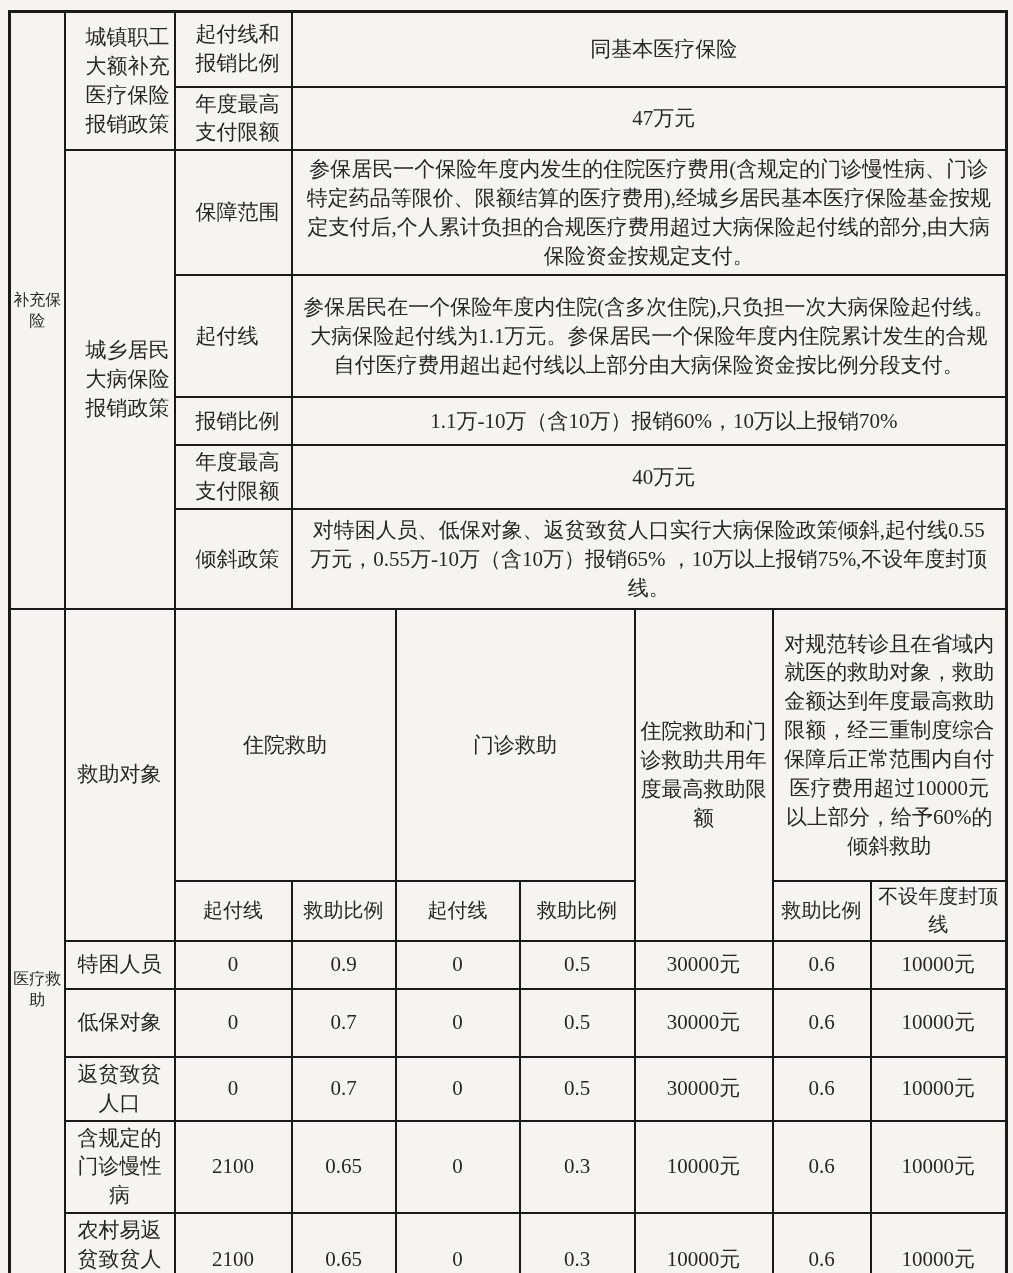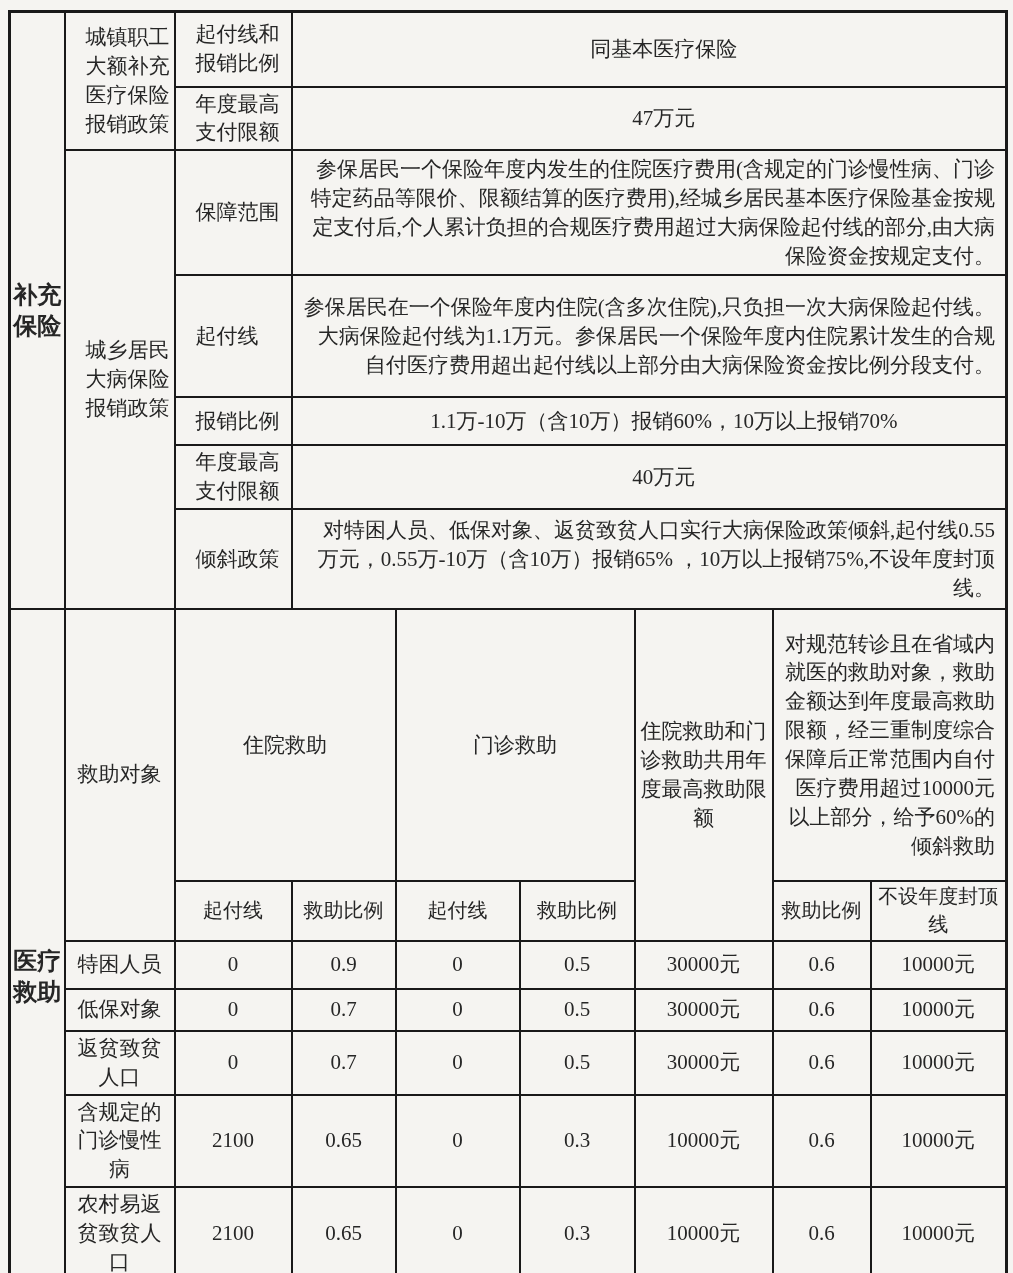--- a/index.html
+++ b/index.html
@@ -21,27 +21,27 @@
     border:2px solid #191919;
     vertical-align:middle;
     text-align:center;
     font-size:21px;
     line-height:1.38;
     padding:2px 5px;
     overflow:hidden;
     word-break:break-all;
   }
   td.section{
-    font-weight:bold;
-    font-size:24px;
+    font-weight:normal;
+    font-size:16px;
     padding:0;
     line-height:1.3;
   }
   td.lbl{ text-align:left; padding:2px 4px 2px 20px; }
-  td.para{ text-align:right; padding:1px 10px; }
+  td.para{ text-align:center; padding:1px 10px; }
   td.val{ text-align:center;padding-left:35px; }
   tr.sub td{ padding:1px; font-size:20px; }
   td.num{ padding:2px; }
 </style>
 </head>
 <body>
 
 <div class="page">
   <table class="policy">
     <colgroup>
@@ -109,21 +109,21 @@
     <tr style="height:48px">
       <td>特困人员</td>
       <td class="num">0</td>
       <td class="num">0.9</td>
       <td class="num">0</td>
       <td class="num">0.5</td>
       <td class="num">30000元</td>
       <td class="num">0.6</td>
       <td class="num">10000元</td>
     </tr>
-    <tr style="height:42px">
+    <tr style="height:68px">
       <td>低保对象</td>
       <td class="num">0</td>
       <td class="num">0.7</td>
       <td class="num">0</td>
       <td class="num">0.5</td>
       <td class="num">30000元</td>
       <td class="num">0.6</td>
       <td class="num">10000元</td>
     </tr>
     <tr style="height:57px">

